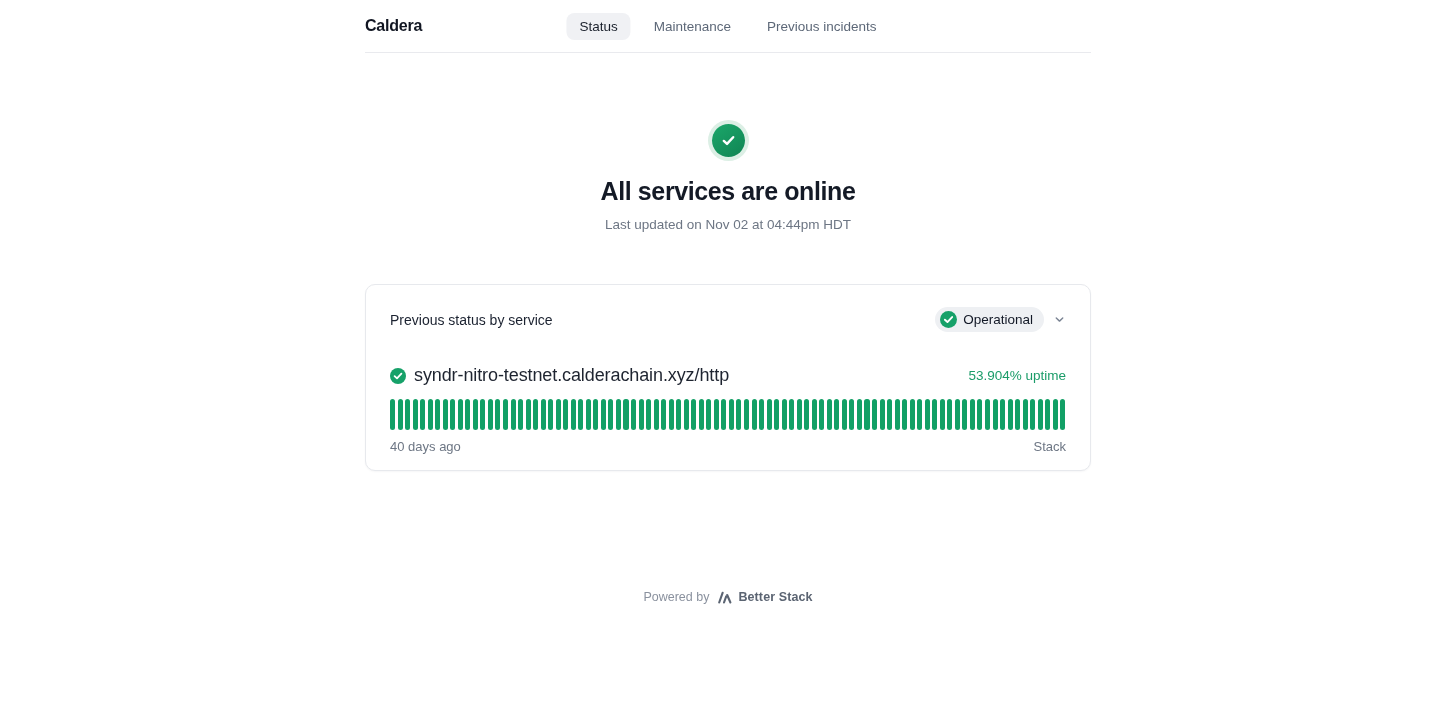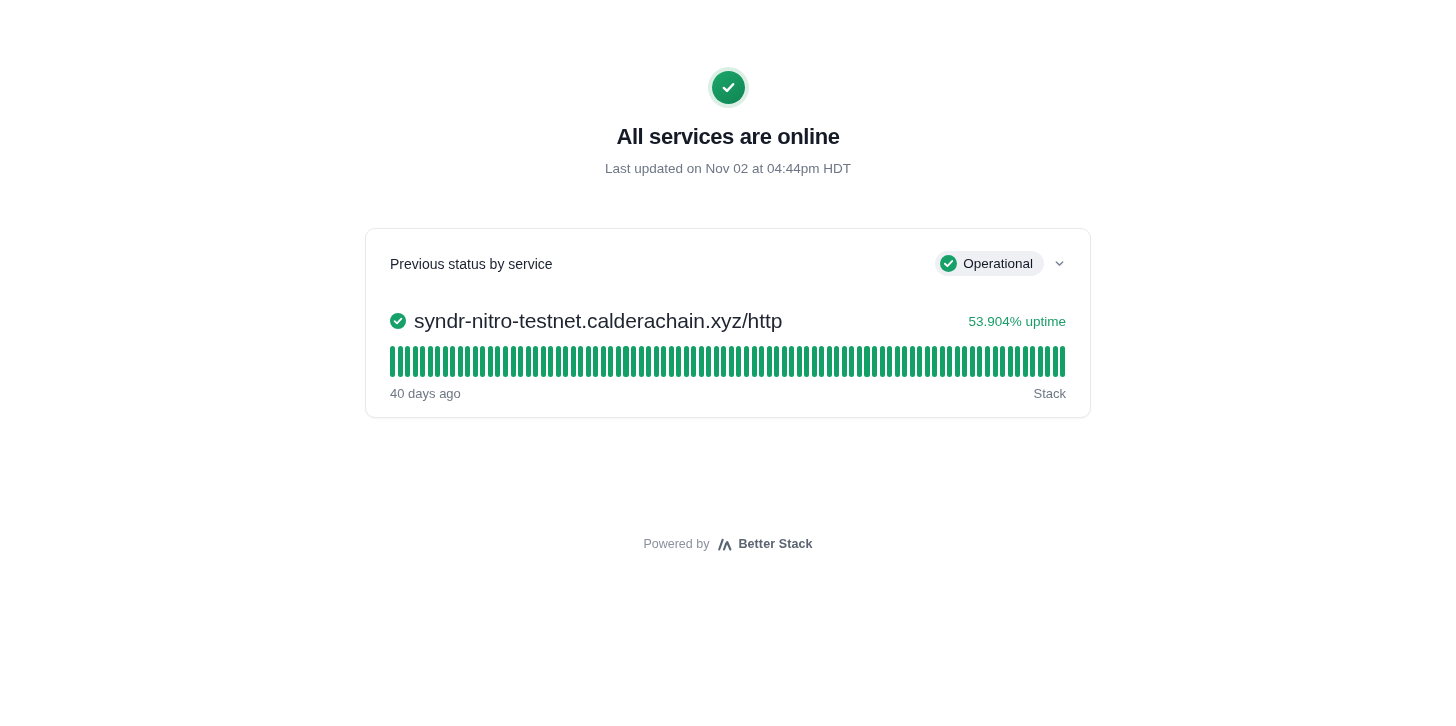--- a/index.html
+++ b/index.html
@@ -52,21 +52,21 @@
     align-items: center;
     justify-content: center;
     width: 33px;
     height: 33px;
     border-radius: 50%;
     background: linear-gradient(145deg, #1ba76a, #108453);
     box-shadow: 0 0 0 4px #dcefe5;
   }
   .hero h1 {
     margin-top: 20px;
-    font-size: 22px;
+    font-size: 25px;
     font-weight: 700;
     letter-spacing: -0.4px;
     color: #141a26;
   }
   .hero .updated {
     margin-top: 11px;
     font-size: 13.5px;
     color: #6d7684;
   }
 
@@ -98,21 +98,21 @@
   .badge-label { font-size: 13.5px; font-weight: 500; color: #121826; }
   .chevron { display: inline-flex; cursor: pointer; }
 
   .service-row {
     margin-top: 33px;
     display: flex;
     align-items: center;
     justify-content: space-between;
   }
   .service-left { display: inline-flex; align-items: center; gap: 8px; }
-  .service-name { font-size: 21px; font-weight: 500; color: #1e2430; letter-spacing: -0.1px; }
+  .service-name { font-size: 18px; font-weight: 500; color: #1e2430; letter-spacing: -0.1px; }
   .uptime { font-size: 13.5px; font-weight: 500; color: #1b9c69; }
 
   .bars {
     margin-top: 13px;
     display: flex;
     gap: 2.5px;
     height: 31px;
   }
   .bar {
     flex: 1 1 0;
@@ -145,20 +145,28 @@
     text-decoration: none;
     cursor: pointer;
   }
   .bs-label { font-size: 12.5px; font-weight: 700; color: #5b6472; letter-spacing: 0.1px; }
 </style>
 </head>
 <body>
 
 <div class="container">
 
+  <header class="nav">
+    <div class="brand">Caldera</div>
+    <nav class="tabs">
+      <a class="tab active">Status</a>
+      <a class="tab">Maintenance</a>
+      <a class="tab">Previous incidents</a>
+    </nav>
+  </header>
 
   <main>
     <section class="hero">
       <span class="hero-icon">
         <svg width="17" height="17" viewBox="0 0 16 16" fill="none">
           <path d="M3.6 8.4 L6.6 11.2 L12.4 4.9" stroke="#ffffff" stroke-width="2.3" stroke-linecap="round" stroke-linejoin="round"></path>
         </svg>
       </span>
       <h1>All services are online</h1>
       <p class="updated">Last updated on Nov 02 at 04:44pm HDT</p>

